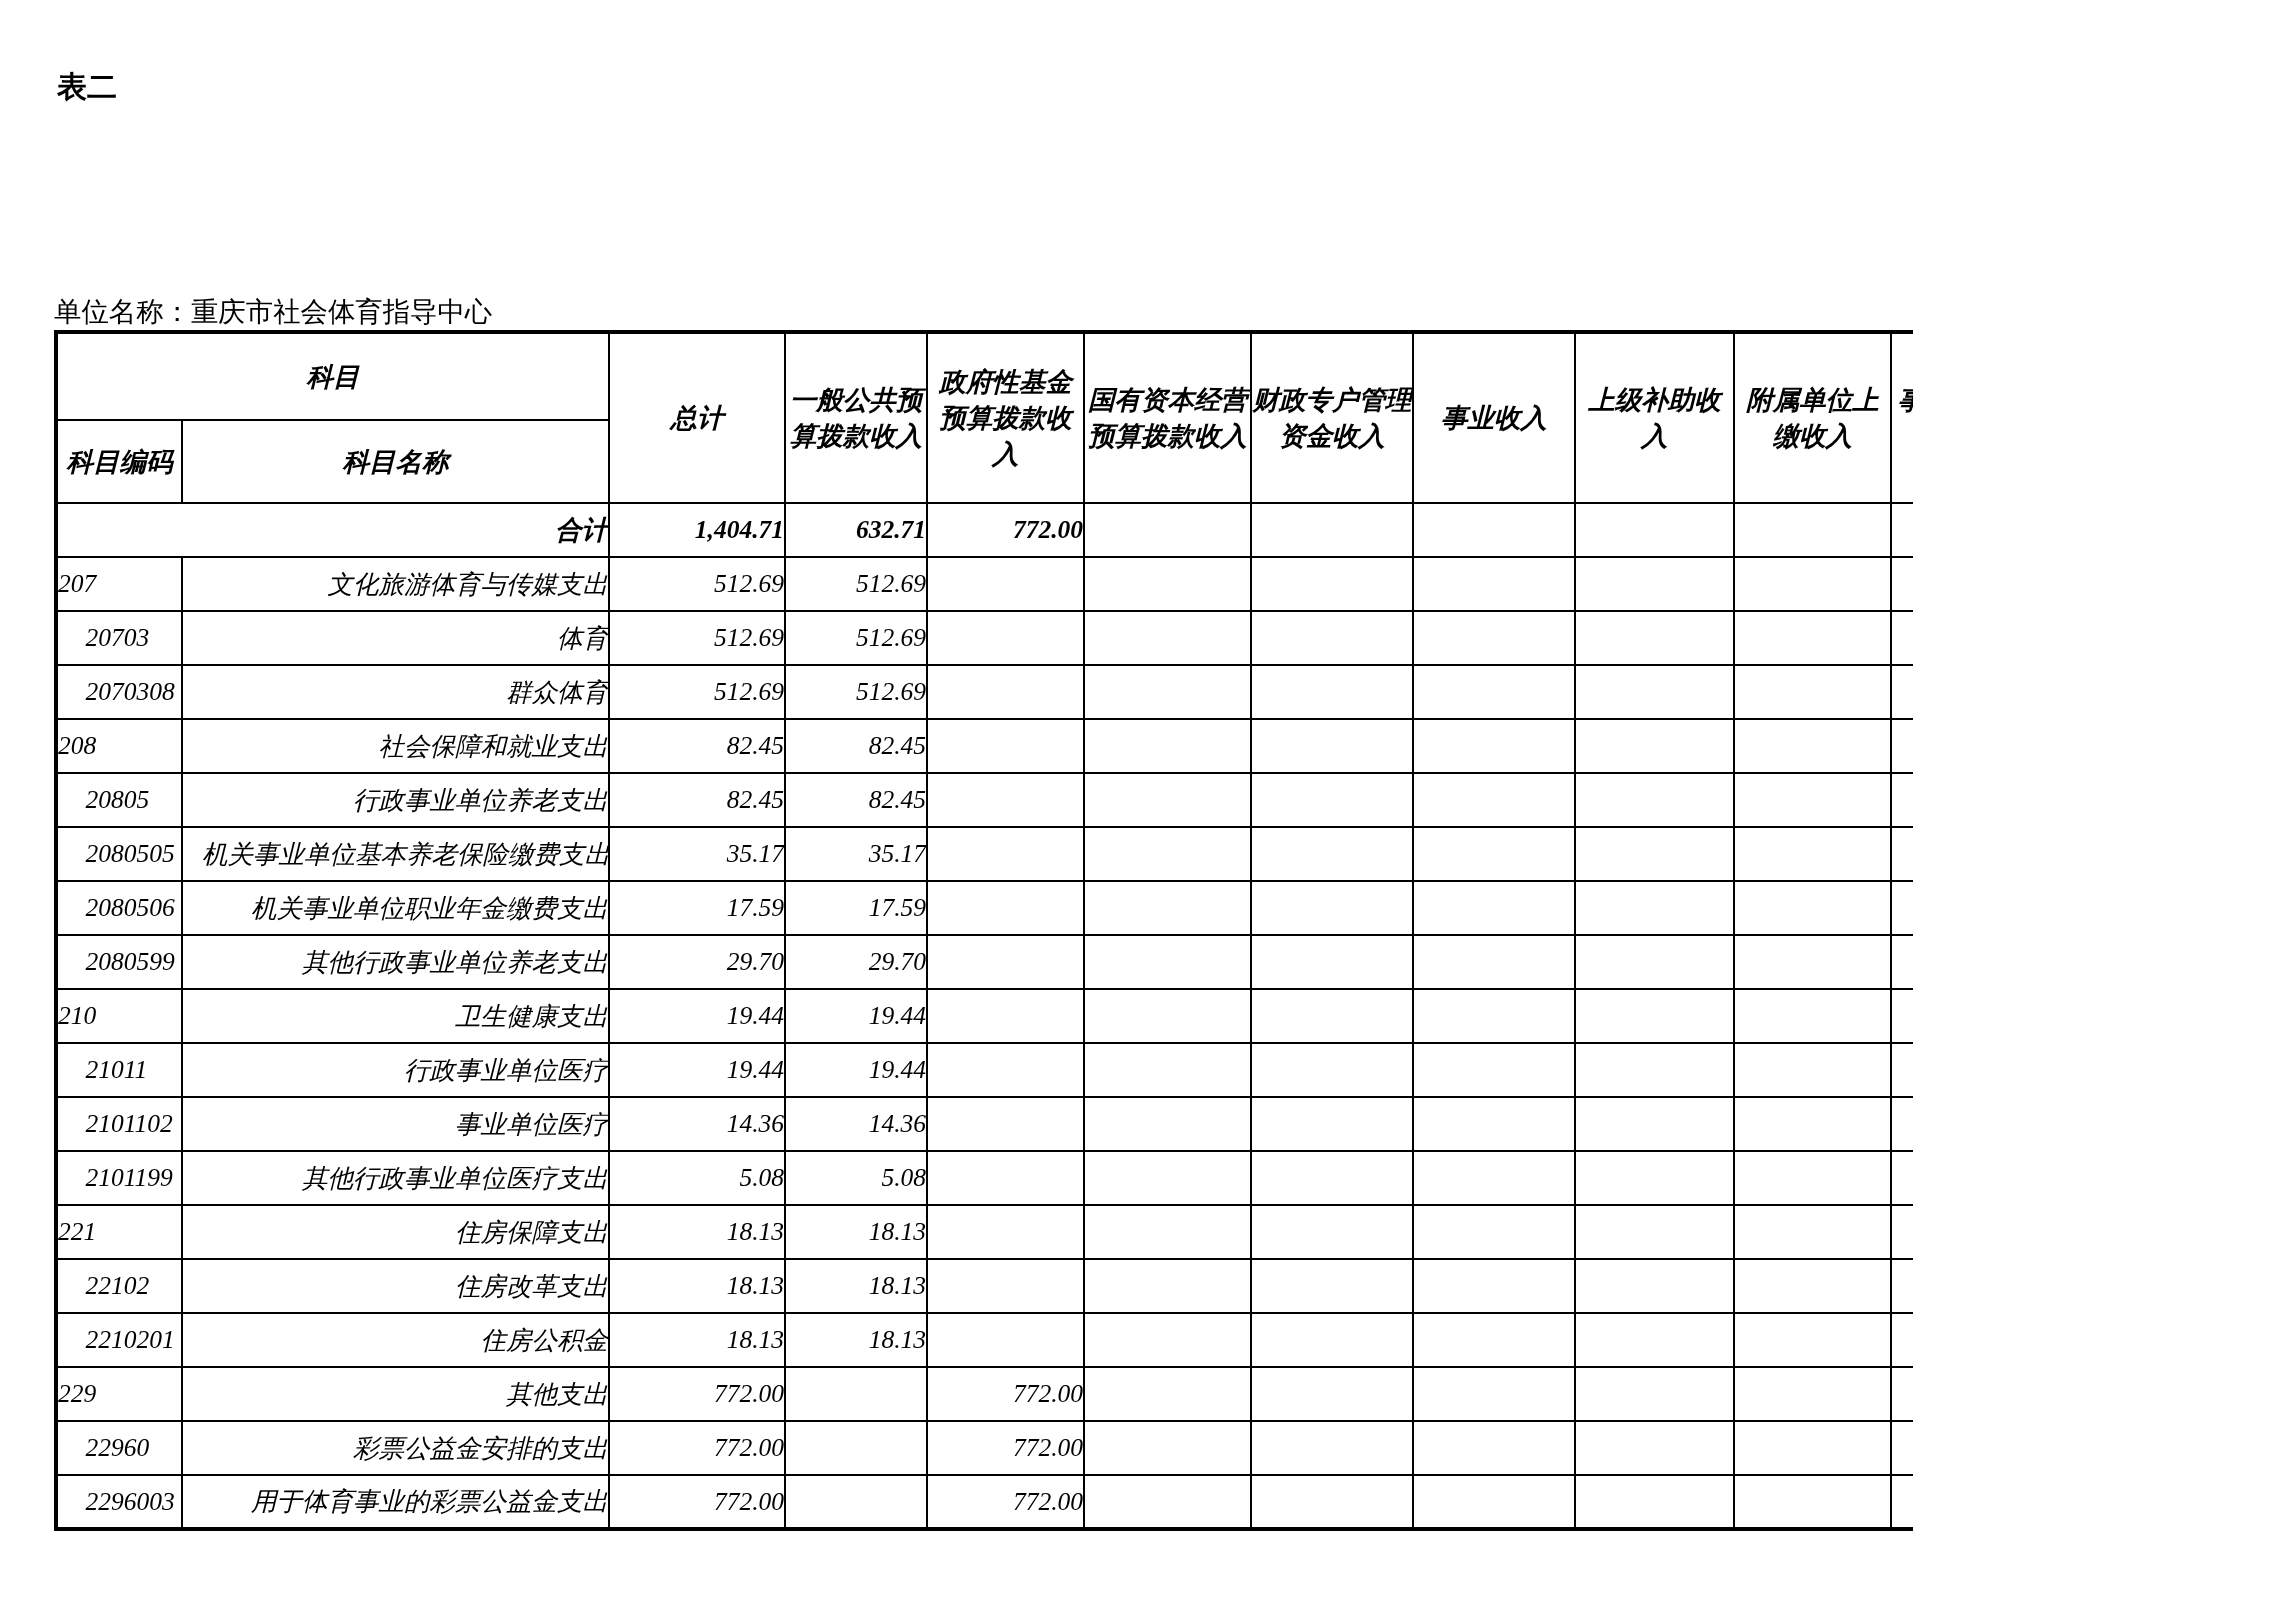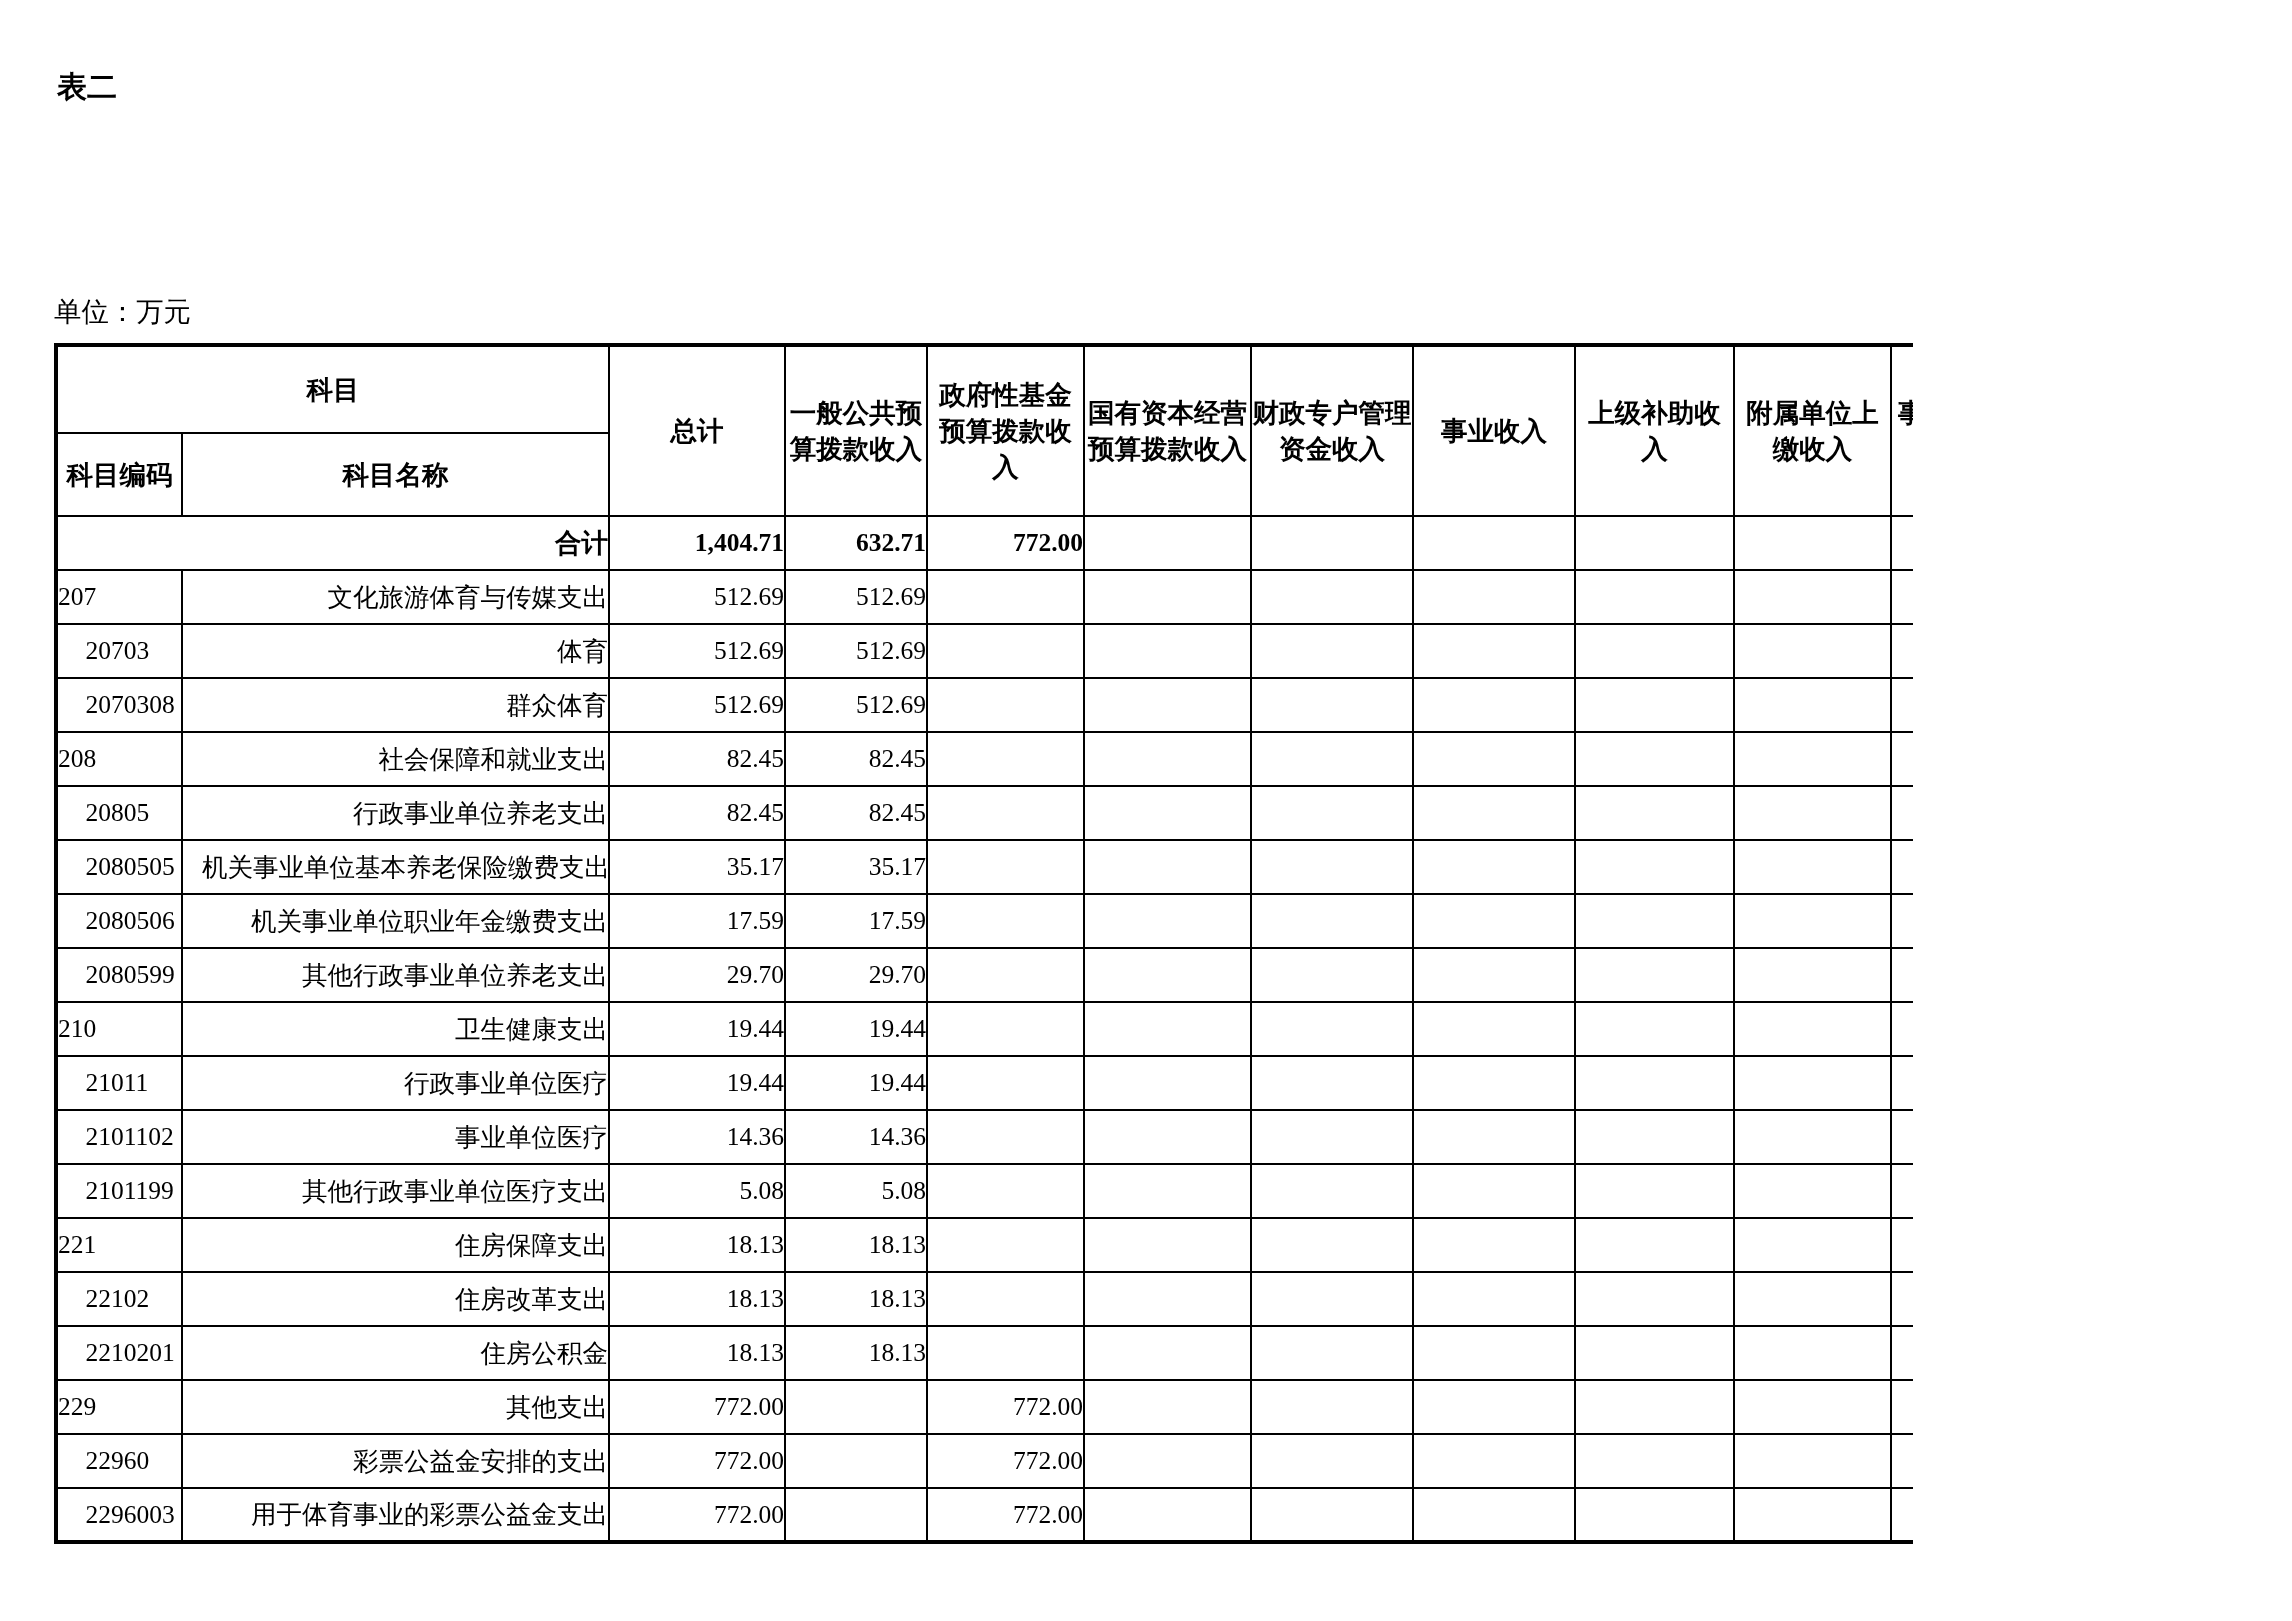--- a/index.html
+++ b/index.html
@@ -42,25 +42,26 @@
     justify-content: space-between;
     align-items: flex-end;
     font-size: 27.4px;
   }
   .meta-row .unit-name { text-align: left; }
   .meta-row .unit-label { text-align: right; }
 
   table.budget {
     position: absolute;
     left: 54px;
-    top: 343px;
+    top: 330px;
     width: 2186px;
     border-collapse: collapse;
     table-layout: fixed;
     border: 4.9px solid #000000;
+    font-style: italic;
   }
   table.budget th, table.budget td {
     border: 2.9px solid #000000;
     padding: 0;
     overflow: hidden;
     vertical-align: middle;
   }
   thead th {
     font-family: "Liberation Sans", sans-serif;
     font-weight: bold;
@@ -104,20 +105,21 @@
 </style>
 </head>
 <body>
 
 <div class="page">
 
   <div class="table-label">表二</div>
 
 
   <div class="meta-row">
+    <span class="unit-name">单位名称：重庆市社会体育指导中心</span>
     <span class="unit-label">单位：万元</span>
   </div>
 
   <table class="budget">
     <colgroup>
       <col style="width:126px">
         <col style="width:427px">
         <col style="width:176px">
         <col style="width:142px">
       <col style="width:157px">

